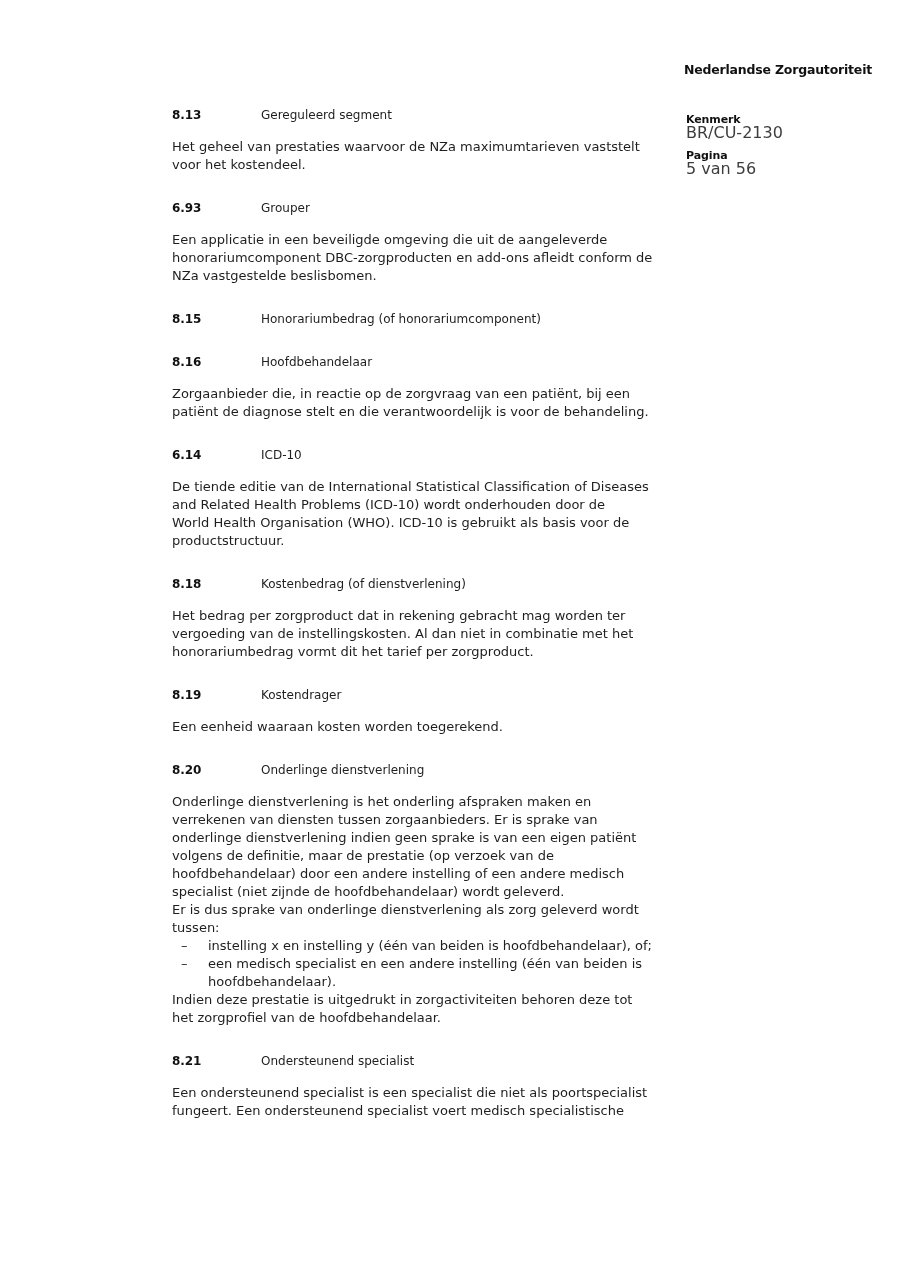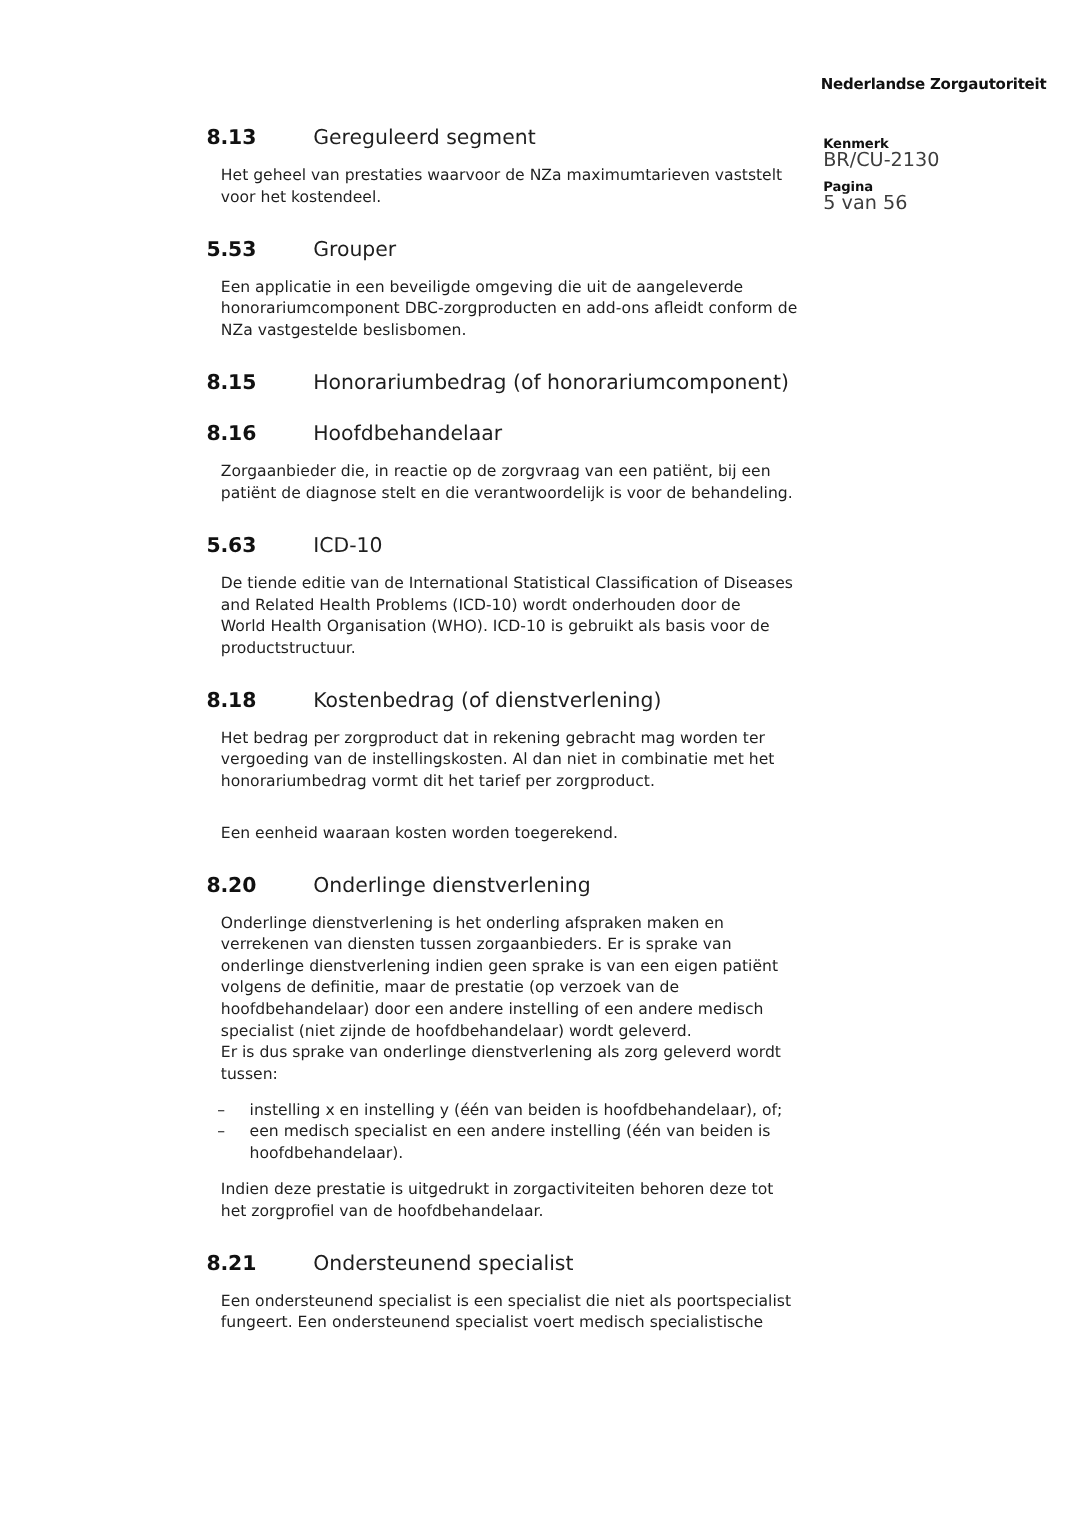--- a/index.html
+++ b/index.html
@@ -53,34 +53,34 @@
   .main {
     position: absolute;
     top: 106px;
     left: 172px;
     width: 512px;
   }
   .sec { margin: 0; }
   .sec + .sec { margin-top: 25px; }
   .sec-head {
     line-height: 18px;
-    font-size: 17px;
+    font-size: 12px;
     white-space: nowrap;
   }
   .sec-num {
     display: inline-block;
     width: 89px;
     font-weight: 700;
     color: var(--heading, #111111);
     letter-spacing: -0.1px;
   }
   .sec-title { color: var(--text, #1e1e1e); }
   .sec-body { margin-top: 14px; font-size: 13px; line-height: 18px; }
   .para {
-    margin: 12px;
+    margin: 0;
     white-space: pre-line;
     color: var(--text, #1e1e1e);
   }
   .blist {
     list-style: none;
     margin: 0;
     padding: 0;
   }
   .bitem {
     position: relative;
@@ -110,55 +110,56 @@
 
   <div class="main" id="sections-root">
       <section class="sec">
         <div class="sec-head"><span class="sec-num">8.13</span><span class="sec-title">Gereguleerd segment</span></div>
         <div class="sec-body">
           <p class="para">Het geheel van prestaties waarvoor de NZa maximumtarieven vaststelt
 voor het kostendeel.</p>
         </div>
       </section>
       <section class="sec">
-        <div class="sec-head"><span class="sec-num">5.53</span><span class="sec-title">Grouper</span></div>
+        <div class="sec-head"><span class="sec-num">6.93</span><span class="sec-title">Grouper</span></div>
         <div class="sec-body">
           <p class="para">Een applicatie in een beveiligde omgeving die uit de aangeleverde
 honorariumcomponent DBC-zorgproducten en add-ons afleidt conform de
 NZa vastgestelde beslisbomen.</p>
         </div>
       </section>
       <section class="sec">
         <div class="sec-head"><span class="sec-num">8.15</span><span class="sec-title">Honorariumbedrag (of honorariumcomponent)</span></div>
       </section>
       <section class="sec">
         <div class="sec-head"><span class="sec-num">8.16</span><span class="sec-title">Hoofdbehandelaar</span></div>
         <div class="sec-body">
           <p class="para">Zorgaanbieder die, in reactie op de zorgvraag van een patiënt, bij een
 patiënt de diagnose stelt en die verantwoordelijk is voor de behandeling.</p>
         </div>
       </section>
       <section class="sec">
-        <div class="sec-head"><span class="sec-num">5.63</span><span class="sec-title">ICD-10</span></div>
+        <div class="sec-head"><span class="sec-num">6.14</span><span class="sec-title">ICD-10</span></div>
         <div class="sec-body">
           <p class="para">De tiende editie van de International Statistical Classification of Diseases
 and Related Health Problems (ICD-10) wordt onderhouden door de
 World Health Organisation (WHO). ICD-10 is gebruikt als basis voor de
 productstructuur.</p>
         </div>
       </section>
       <section class="sec">
         <div class="sec-head"><span class="sec-num">8.18</span><span class="sec-title">Kostenbedrag (of dienstverlening)</span></div>
         <div class="sec-body">
           <p class="para">Het bedrag per zorgproduct dat in rekening gebracht mag worden ter
 vergoeding van de instellingskosten. Al dan niet in combinatie met het
 honorariumbedrag vormt dit het tarief per zorgproduct.</p>
         </div>
       </section>
       <section class="sec">
+        <div class="sec-head"><span class="sec-num">8.19</span><span class="sec-title">Kostendrager</span></div>
         <div class="sec-body">
           <p class="para">Een eenheid waaraan kosten worden toegerekend.</p>
         </div>
       </section>
       <section class="sec">
         <div class="sec-head"><span class="sec-num">8.20</span><span class="sec-title">Onderlinge dienstverlening</span></div>
         <div class="sec-body">
           <p class="para">Onderlinge dienstverlening is het onderling afspraken maken en
 verrekenen van diensten tussen zorgaanbieders. Er is sprake van
 onderlinge dienstverlening indien geen sprake is van een eigen patiënt

